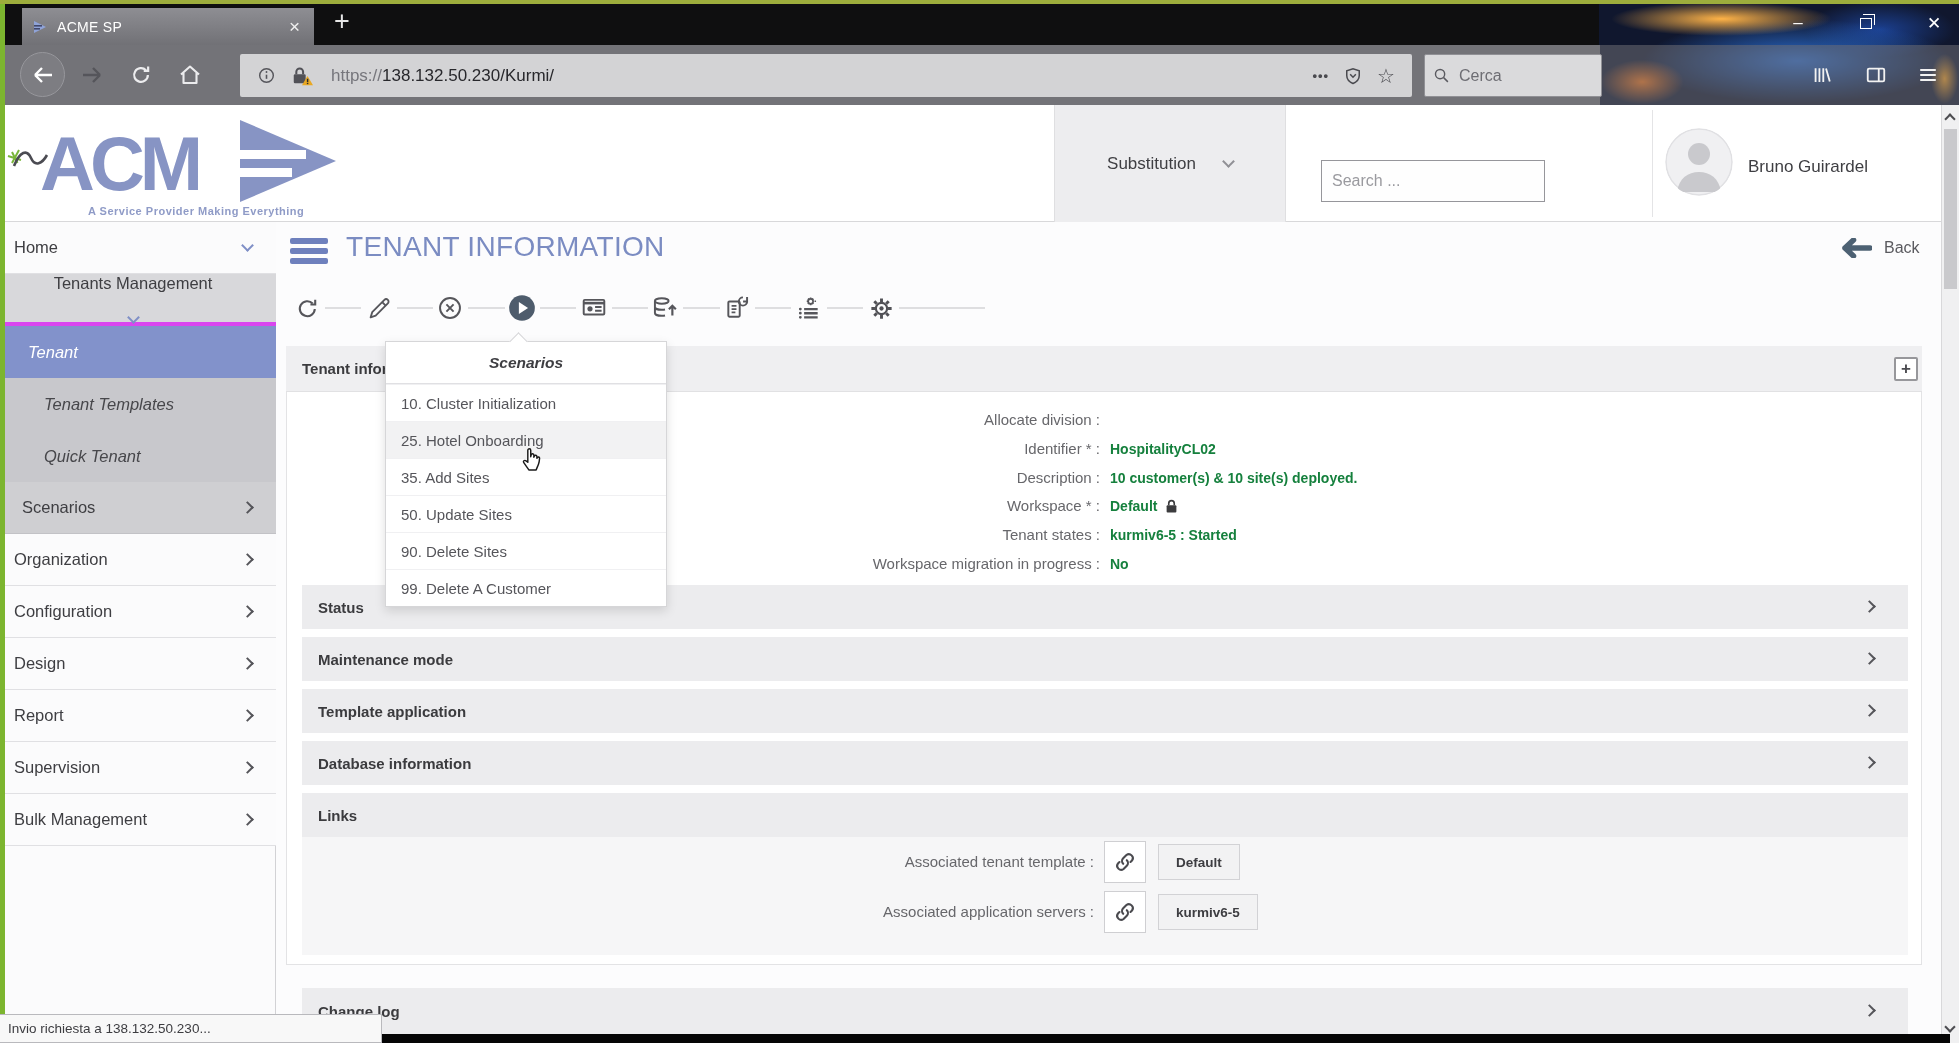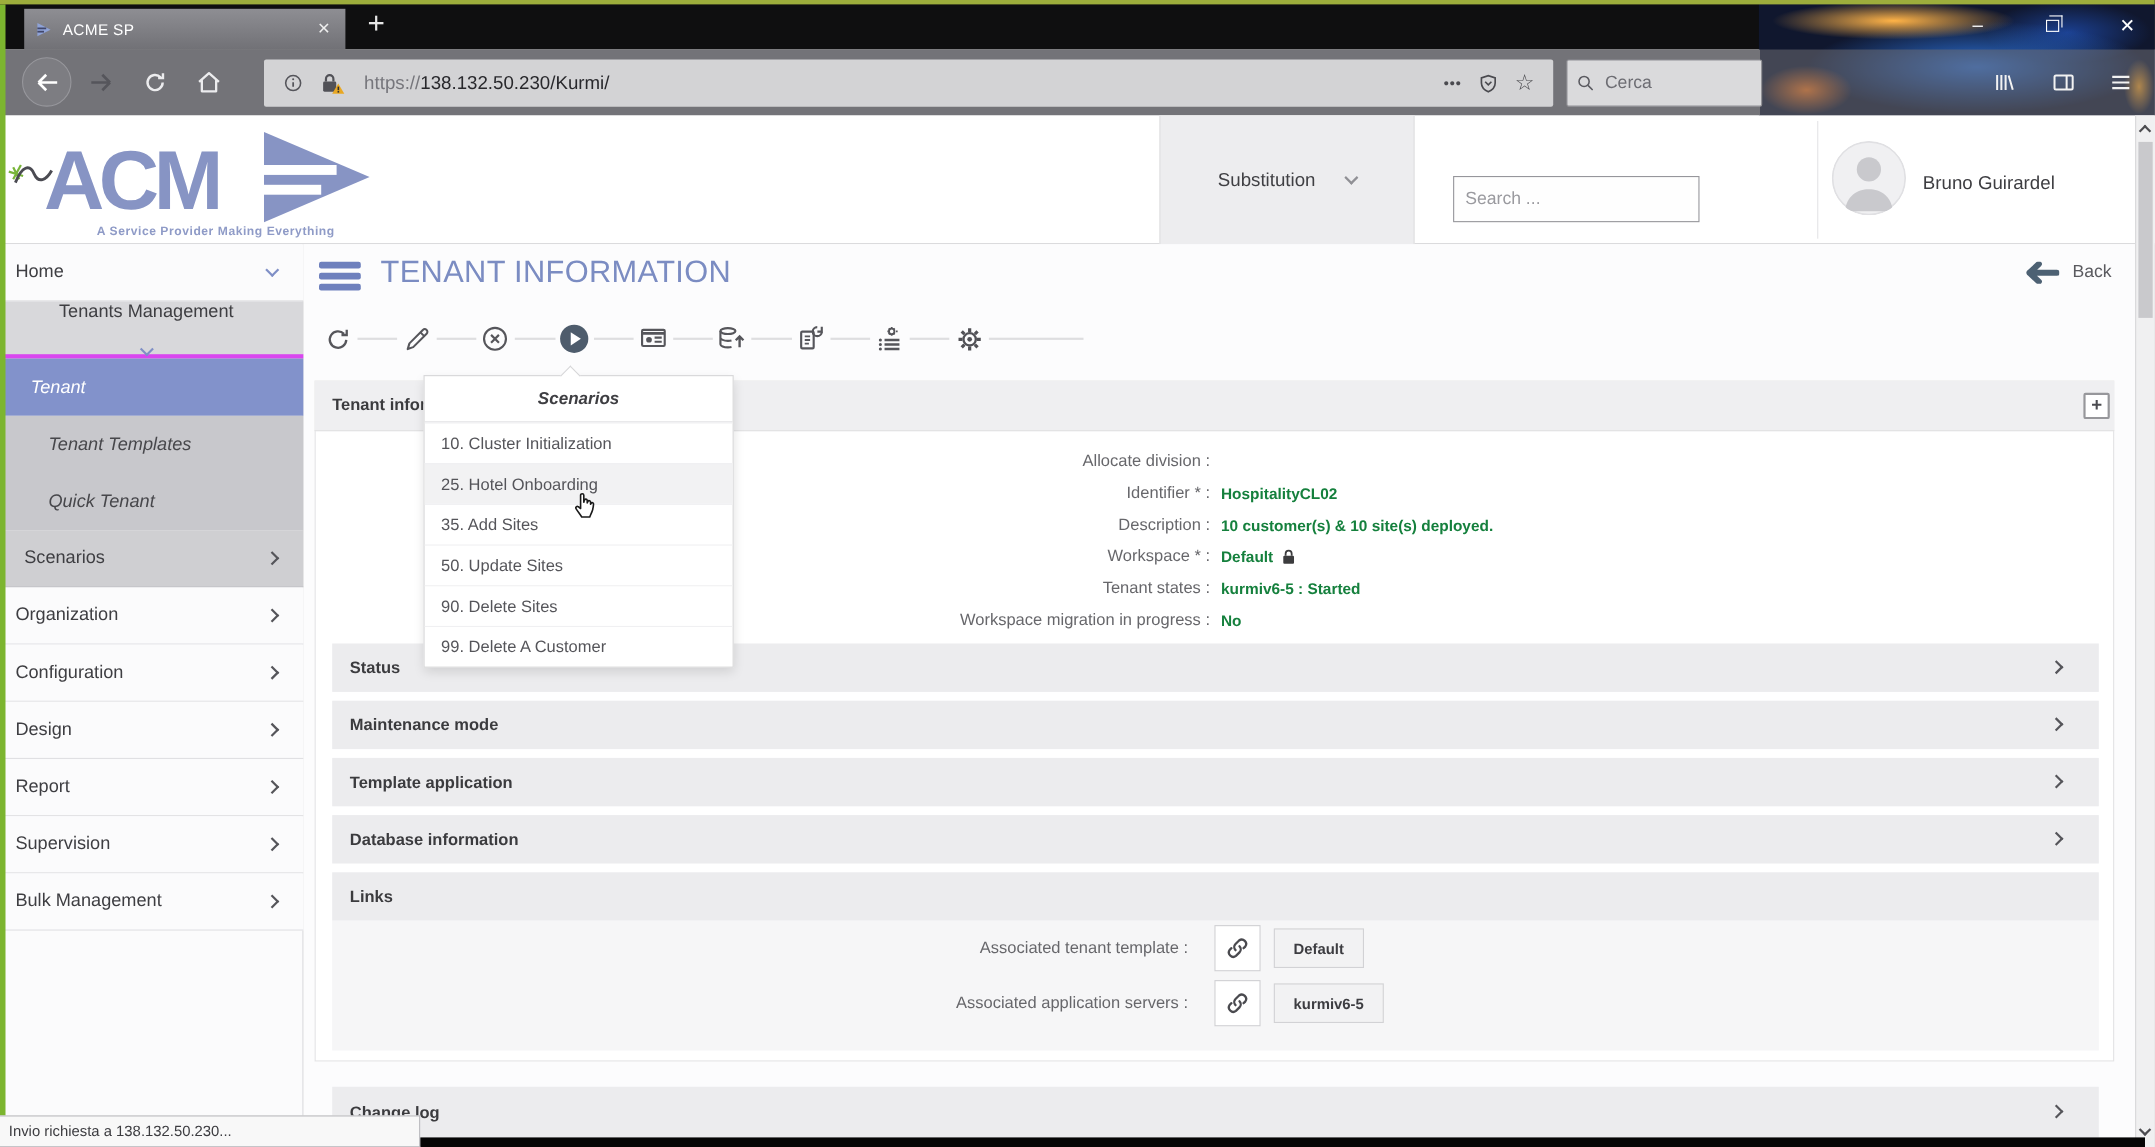--- a/index.html
+++ b/index.html
@@ -94,21 +94,21 @@
   .addbtn{left:1894px;top:357px;width:24px;height:24px;border:2px solid #97979b;border-radius:2px;
         display:flex;align-items:center;justify-content:center;font-size:17px;font-weight:bold;color:#4b4b50;
         background:#fff;cursor:pointer;}
   .flabel{position:absolute;left:286px;width:814px;text-align:right;font-size:15px;color:#67676b;height:22px;line-height:22px;}
   .fval{position:absolute;left:1110px;font-size:14px;font-weight:bold;color:#15803d;height:22px;
         display:flex;align-items:center;gap:8px;}
   .secbar{position:absolute;left:302px;width:1606px;height:44px;background:#ececee;display:flex;
         align-items:center;padding:0 44px 0 16px;font-weight:bold;font-size:15px;color:#3b3b3e;cursor:pointer;}
   .secbar .cv{position:absolute;right:34px;top:17px;}
   .linksbody{left:302px;top:837px;width:1606px;height:118px;background:#f6f6f7;}
-  .llabel{position:absolute;left:286px;width:794px;text-align:right;font-size:15px;color:#67676b;height:22px;line-height:22px;}
+  .llabel{position:absolute;left:300px;width:794px;text-align:right;font-size:15px;color:#67676b;height:22px;line-height:22px;}
   .linkbtn{position:absolute;left:1104px;width:42px;height:42px;background:#fff;border:1px solid #cfcfd2;
         display:flex;align-items:center;justify-content:center;cursor:pointer;}
   .chip{position:absolute;left:1158px;height:36px;background:#f2f2f3;border:1px solid #d2d2d5;
         display:inline-flex;align-items:center;padding:0 17px;font-size:13.5px;font-weight:bold;color:#3d3d41;cursor:pointer;}
 
   
   .menu{left:385px;top:341px;width:282px;background:#fff;border:1px solid #d6d6d8;
         box-shadow:0 4px 10px rgba(0,0,0,.13);z-index:30;}
   .menu::before{content:"";position:absolute;left:126px;top:-7px;width:12px;height:12px;background:#fff;
         border-left:1px solid #d6d6d8;border-top:1px solid #d6d6d8;transform:rotate(45deg);}

